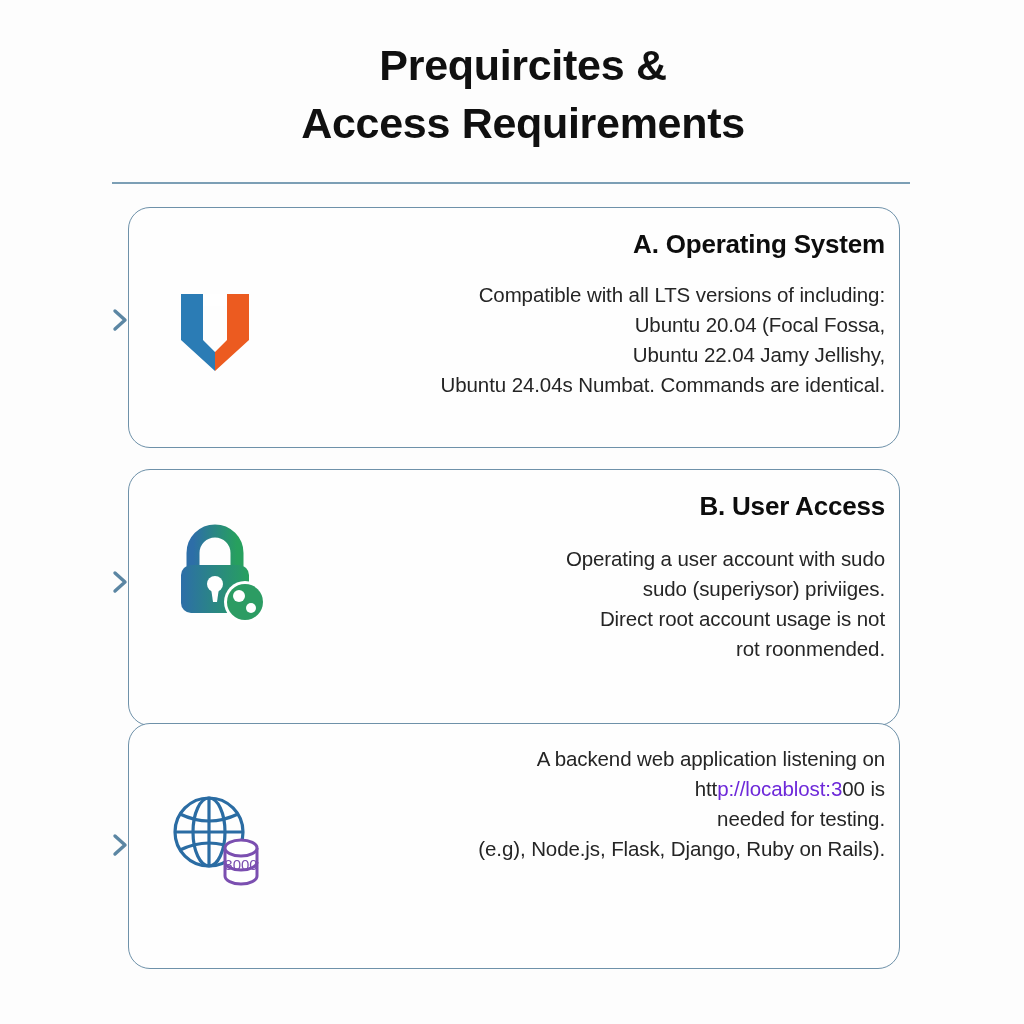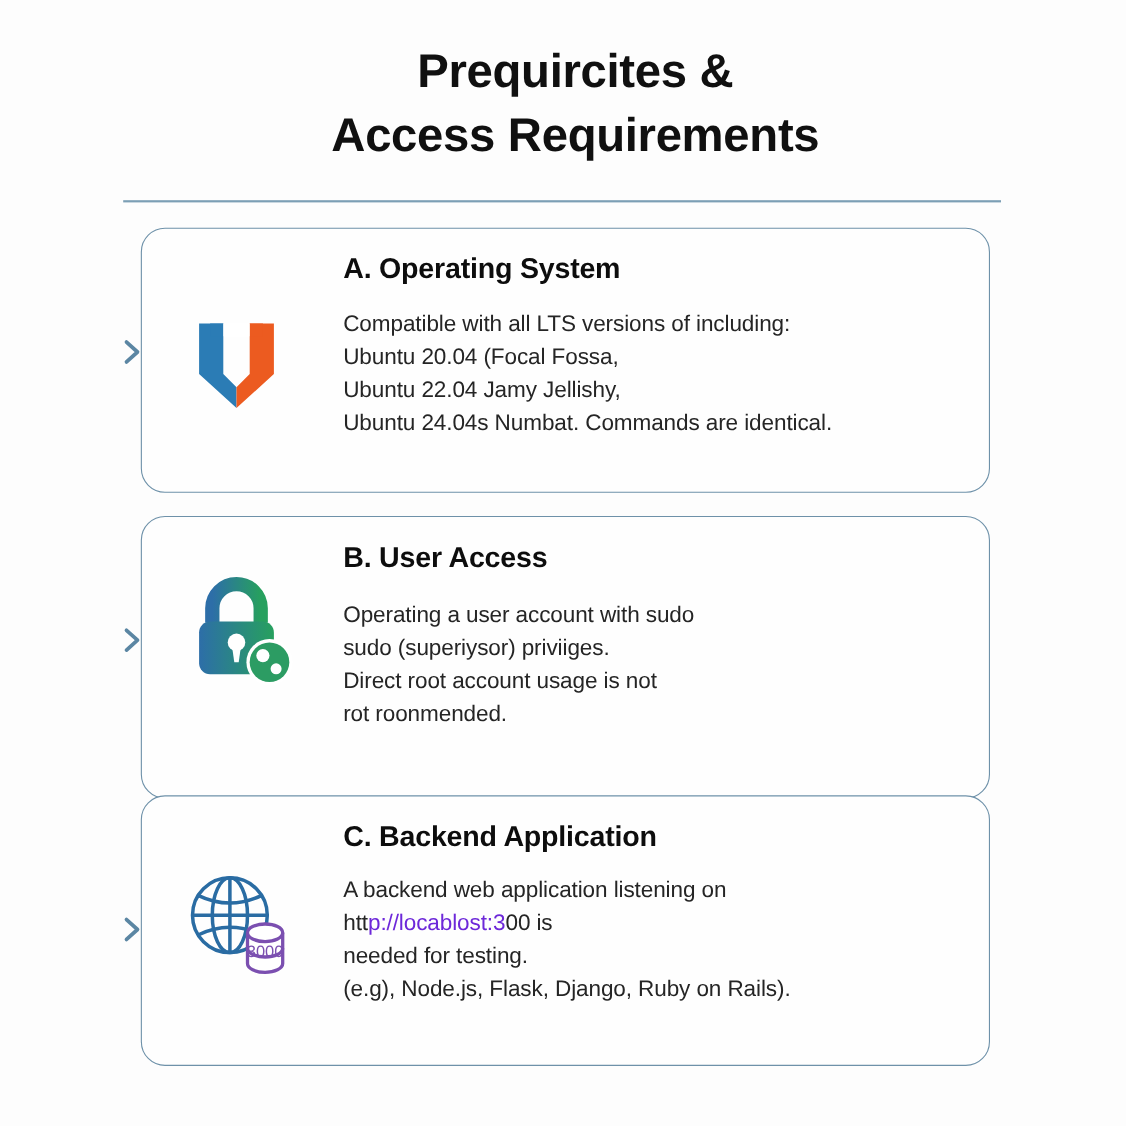--- a/index.html
+++ b/index.html
@@ -73,23 +73,24 @@
     width: 104px;
     height: 104px;
   }
   .card-icon svg { display: block; width: 100%; height: 100%; }
   #icon-a { top: 62px; }
   #icon-b { top: 50px; }
   #icon-c { top: 62px; }
 
   .card-body {
     position: absolute;
-    left: 183px;
+    left: 161px;
     right: 14px;
     top: 20px;
+    text-align: right;
   }
   .card-heading {
     font-size: 26px;
     font-weight: bold;
     color: #0d0d0d;
     letter-spacing: -0.2px;
     margin: 0 0 20px 0;
     line-height: 32px;
   }
   .card-text {
@@ -196,19 +197,18 @@
 
       <g stroke="#7b4fb0" stroke-width="3" fill="#ffffff">
         <path d="M62 62 v28 a16 8 0 0 0 32 0 v-28"></path>
         <ellipse cx="78" cy="62" rx="16" ry="8"></ellipse>
         <path d="M62 76 a16 8 0 0 0 32 0" fill="none"></path>
       </g>
       <text x="78" y="84" text-anchor="middle" font-family="Liberation Sans, sans-serif" font-size="15" fill="#7b4fb0">3000</text>
     </svg>
   </div>
   <div class="card-body">
-    <div class="card-heading">C. Backend Application</div>
     <div class="card-text" id="card-c-text"><span>A backend web application listening on
 htt</span><span style="color: #6d28d9;">p://locablost:3</span><span>00 is
 needed for testing.
 (e.g), Node.js, Flask, Django, Ruby on Rails).</span></div>
   </div>
 </div>
 
 </body></html>

